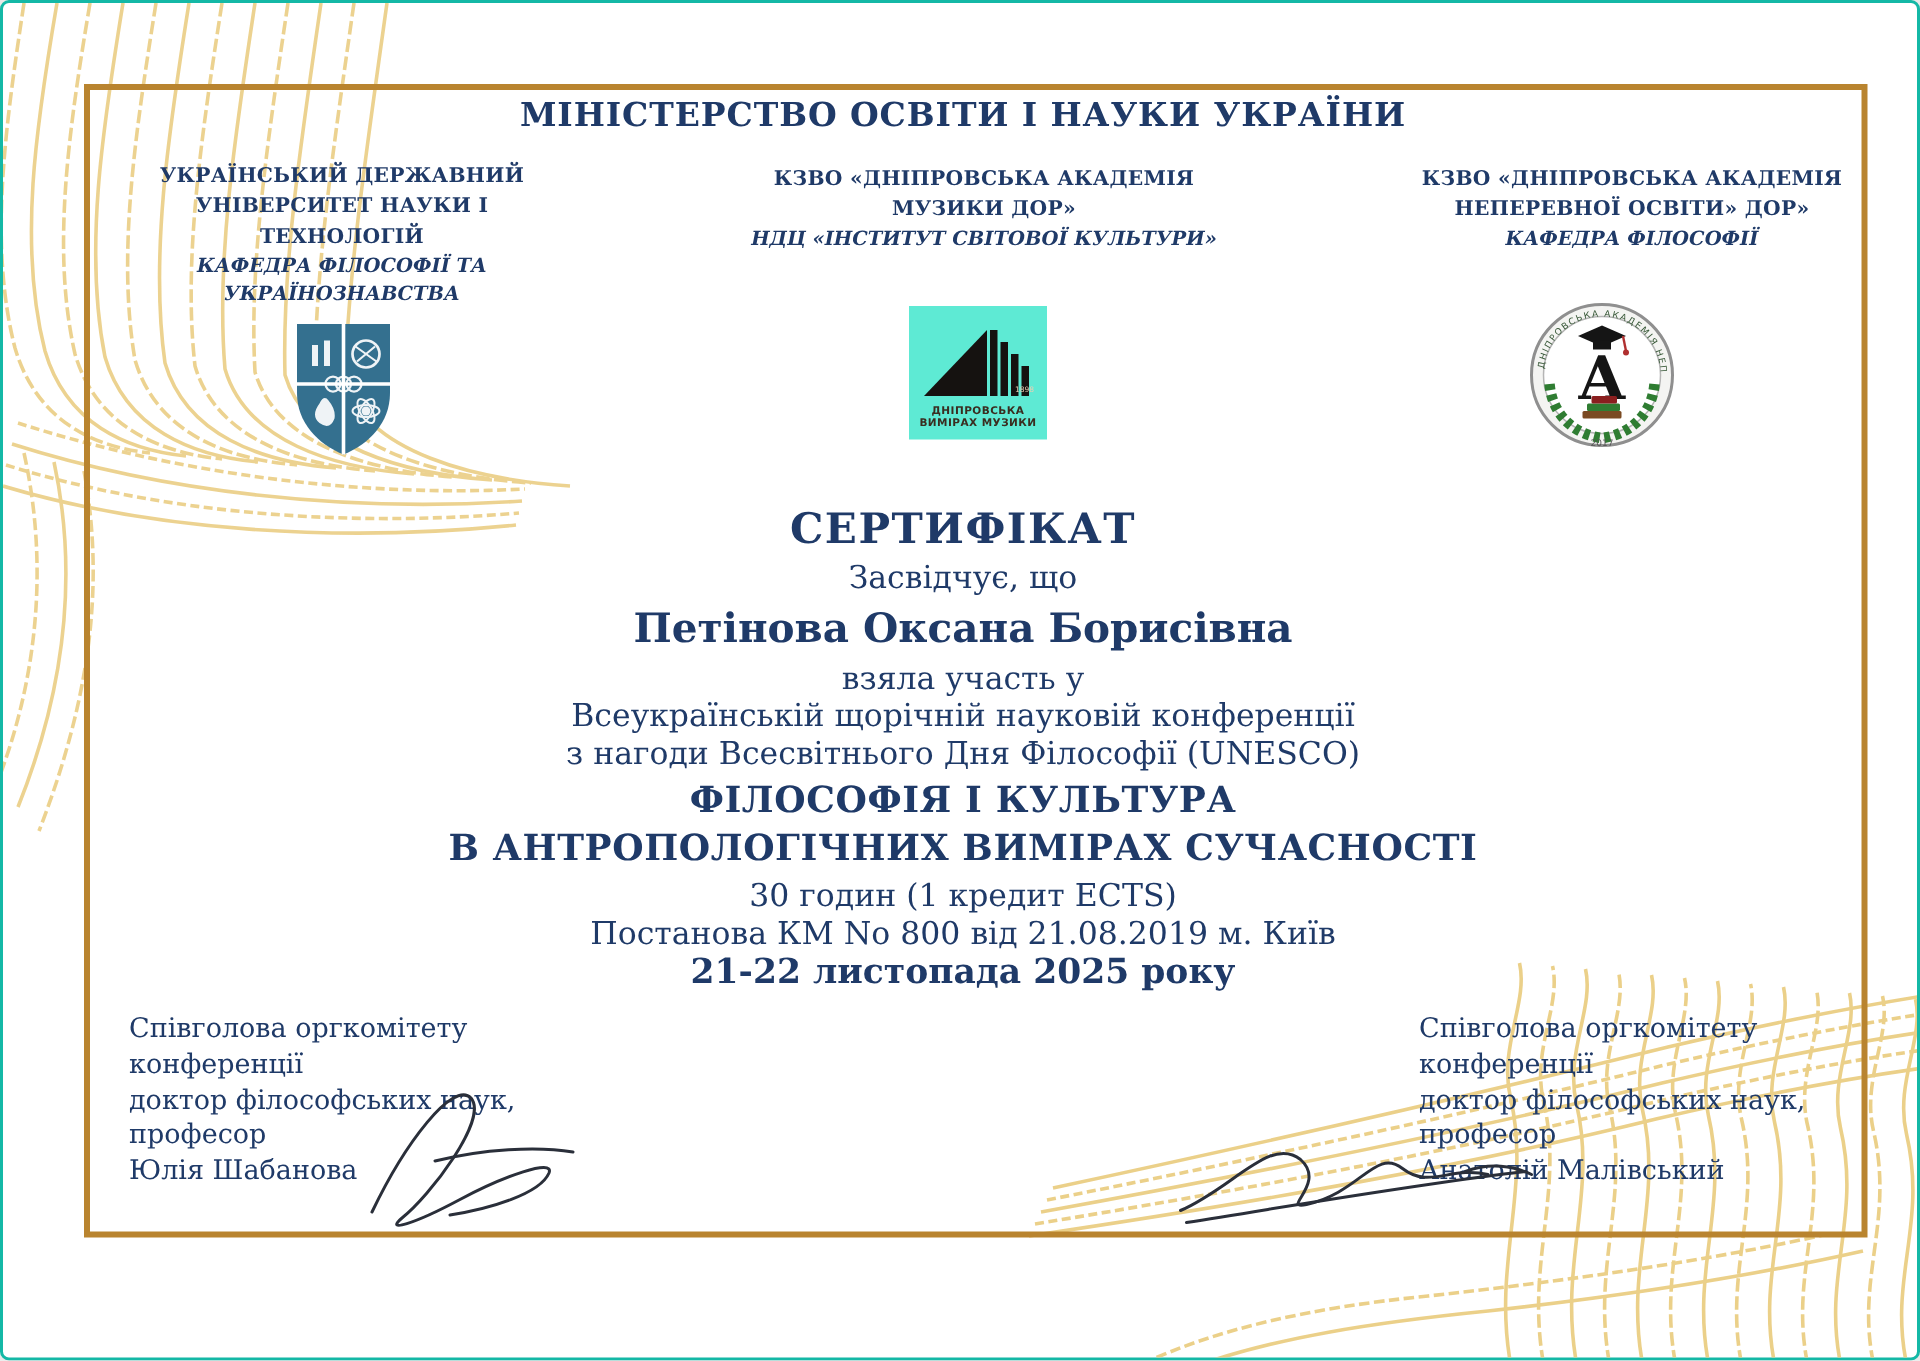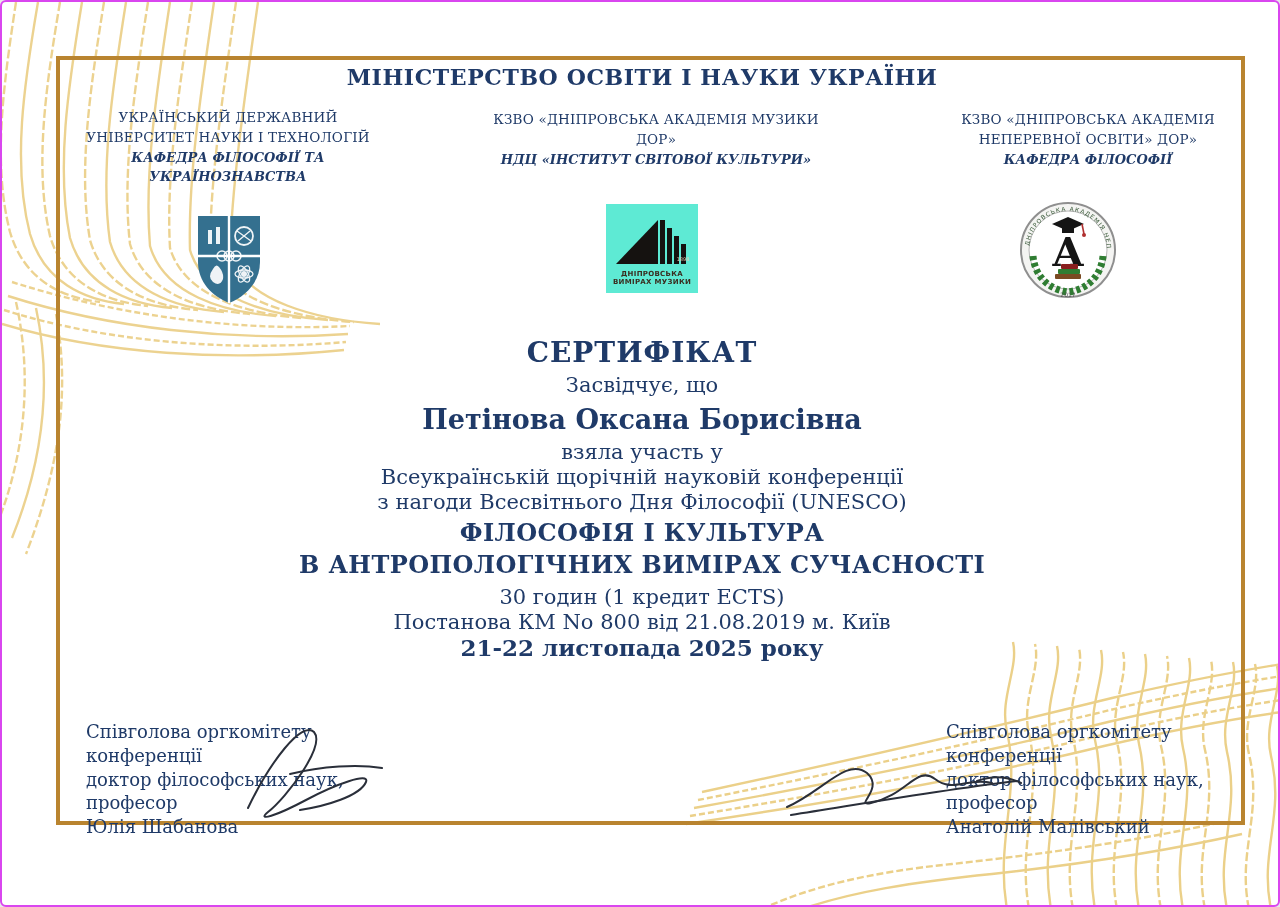--- a/index.html
+++ b/index.html
@@ -1,39 +1,39 @@
 <!DOCTYPE html>
 <html lang="uk"><head>
 <meta charset="utf-8">
 <style>
   html,body{margin:0;padding:0;background:#e8e8e8;}
   .canvas{
     position:relative;width:1280px;height:907px;background:#ffffff;
     font-family:"DejaVu Serif","Liberation Serif",serif;color:#1f3a68;
-    overflow:hidden;border:2px solid #d946ef;border-radius:6px;box-sizing:border-box;
+    overflow:hidden;border:2px solid #14b8a6;border-radius:6px;box-sizing:border-box;
   }
   .frame{
     position:absolute;left:54px;top:54px;width:1189px;height:769px;
     border:4px solid #b9842f;box-sizing:border-box;pointer-events:none;
   }
   .deco{position:absolute;pointer-events:none;}
   .ctext{position:absolute;text-align:center;}
   .ministry{left:0;top:62px;width:1280px;font-size:22px;font-weight:bold;letter-spacing:.6px;}
-  .inst-name{font-size:13.5px;font-weight:normal;line-height:1.5;letter-spacing:.2px;}
+  .inst-name{font-size:13.5px;font-weight:bold;line-height:1.5;letter-spacing:.2px;}
   .inst-dept{font-size:13px;font-weight:bold;font-style:italic;line-height:1.5;}
   .col-left{left:80px;top:105px;width:292px;}
   .col-center{left:484px;top:107px;width:340px;}
   .col-right{left:935px;top:107px;width:302px;}
   .cert-title{left:0;top:334px;width:1280px;font-size:28px;font-weight:bold;letter-spacing:1px;}
   .certifies{left:0;top:371px;width:1280px;font-size:21px;}
   .recipient{left:0;top:402px;width:1280px;font-size:27px;font-weight:bold;}
   .bodyline{left:0;width:1280px;font-size:21px;}
   .conf-title{left:0;width:1280px;font-size:24px;font-weight:bold;letter-spacing:.4px;}
   .date-line{left:0;top:632px;width:1280px;font-size:23px;font-weight:bold;}
-  .sig-block{position:absolute;top:672px;font-size:18px;line-height:1.32;text-align:left;margin-top:46px;}
+  .sig-block{position:absolute;top:672px;font-size:18px;line-height:1.32;text-align:left;}
   .sig-left{left:84px;width:320px;}
   .sig-right{left:944px;width:300px;}
   .logo-center-caption{position:absolute;left:0;bottom:6px;width:100%;text-align:center;
      color:#3a2d20;font-size:7px;line-height:1.25;font-family:"DejaVu Sans","Liberation Sans",sans-serif;font-weight:bold;letter-spacing:.3px;}
   .tan-box{position:absolute;left:604px;top:202px;width:92px;height:89px;background:#5eead4;}
 </style>
 </head>
 <body>
 
 <div class="canvas">

